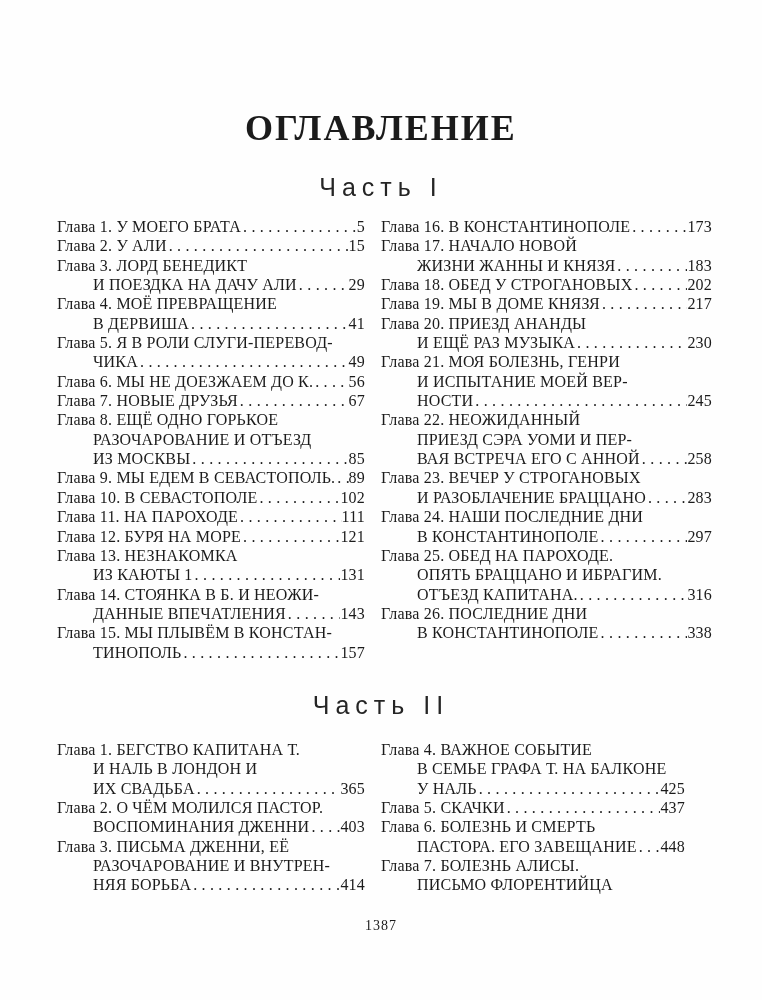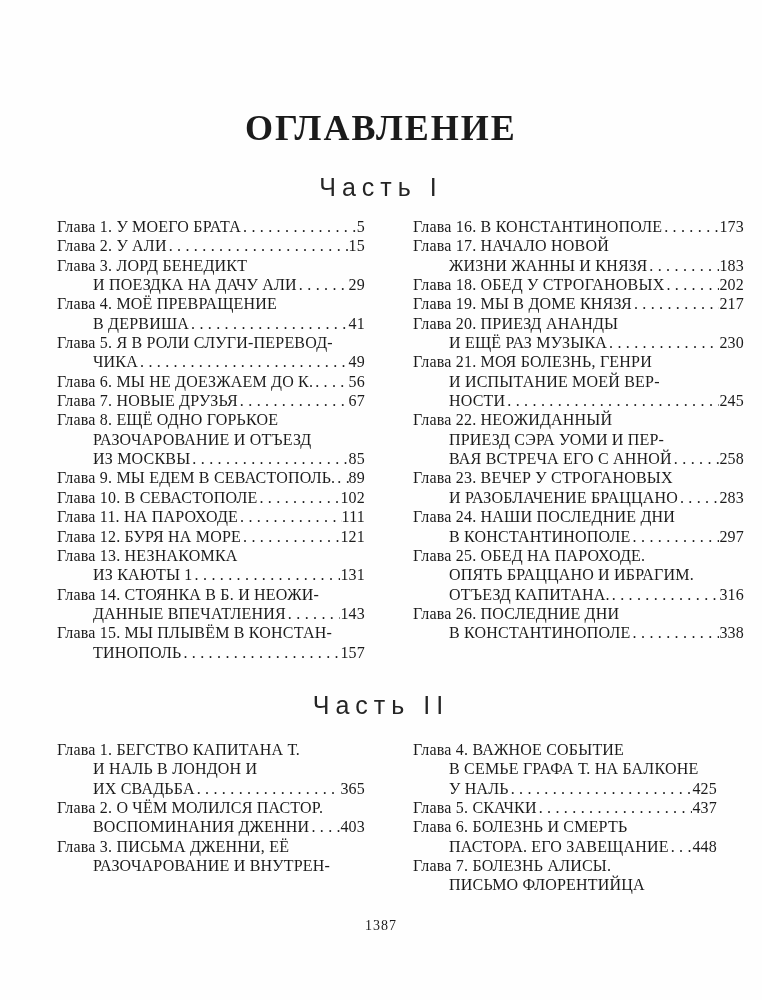--- a/index.html
+++ b/index.html
@@ -40,21 +40,21 @@
     left: 57px; width: 655px;
     font-size: 16px;
     line-height: 19.35px;
     letter-spacing: 0.2px;
   }
   #part1-cols { top: 217px; height: 455px; }
   #part2-cols { top: 740px; height: 170px; }
 
   .col { position: absolute; top: 0; }
   .col-left  { left: 0;     width: 308px; }
-  .col-right { left: 324px; width: 331px; margin-left: 32px; }
+  .col-right { left: 324px; width: 331px; }
   #part2-cols .col-right { width: 304px; }
 
   .toc-line { display: flex; align-items: baseline; }
   .toc-line.cont { padding-left: 36px; }
   .toc-text { white-space: pre; flex: 0 0 auto; }
   .toc-leader {
     flex: 1 1 auto;
     overflow: hidden;
     white-space: nowrap;
     text-align: right;
@@ -356,20 +356,25 @@
             <span class="toc-page">403</span>
           </div>
         </div>
         <div class="toc-entry">
           <div class="toc-line">
             <span class="toc-text">Глава 3. ПИСЬМА ДЖЕННИ, ЕЁ</span>
           </div>
           <div class="toc-line cont">
             <span class="toc-text">РАЗОЧАРОВАНИЕ И ВНУТРЕН-</span>
           </div>
+          <div class="toc-line cont">
+            <span class="toc-text">НЯЯ БОРЬБА</span>
+            <span class="toc-leader"></span>
+            <span class="toc-page">414</span>
+          </div>
         </div>
       </div>
     <div class="col col-right">
         <div class="toc-entry">
           <div class="toc-line">
             <span class="toc-text">Глава 4. ВАЖНОЕ СОБЫТИЕ</span>
           </div>
           <div class="toc-line cont">
             <span class="toc-text">В СЕМЬЕ ГРАФА Т. НА БАЛКОНЕ</span>
           </div>

